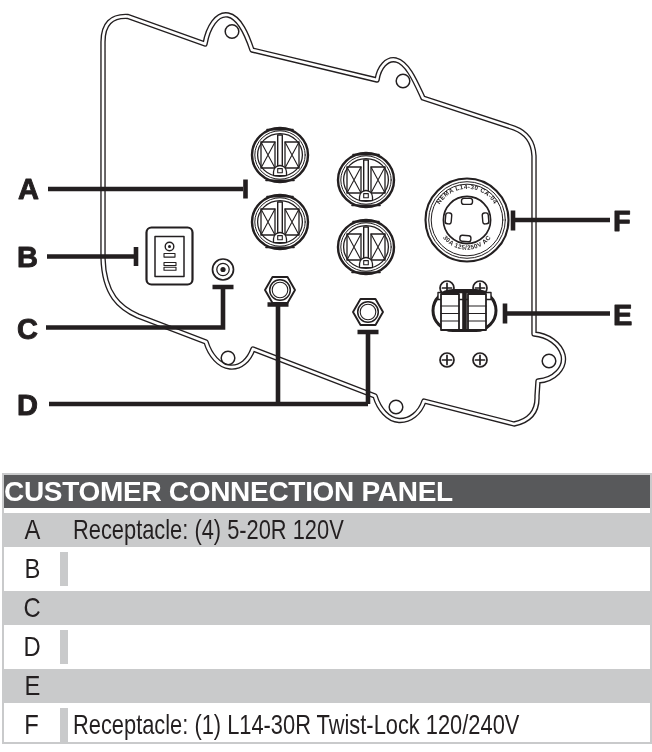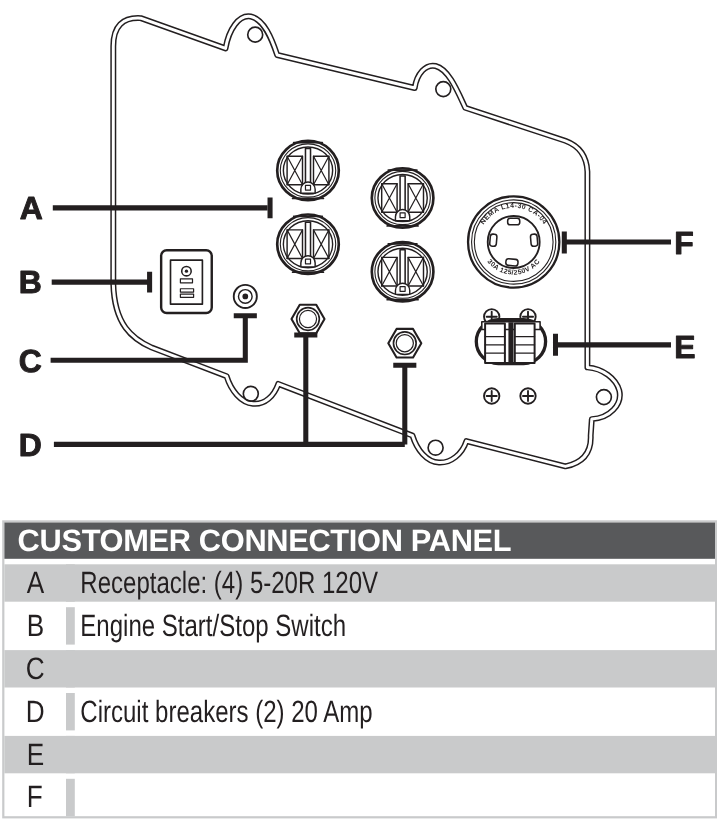--- a/index.html
+++ b/index.html
@@ -2,21 +2,21 @@
 <html><head>
 <meta charset="utf-8">
 <style>
   html,body{margin:0;padding:0;background:#fff;}
   .stage{position:relative;width:652px;height:752px;background:#fff;overflow:hidden;
          font-family:"Liberation Sans",sans-serif;color:#231f20;}
   .diagram{position:absolute;left:0;top:0;}
   
   .panel-table{position:absolute;left:2px;top:473px;width:646px;border:2px solid #c9cacb;}
   .t-header{height:33px;line-height:33px;background:#58595b;color:#ffffff;
-            font-size:28px;font-weight:bold;letter-spacing:-0.3px;padding-left:12px;
+            font-size:28px;font-weight:bold;letter-spacing:-0.3px;
             white-space:nowrap;margin-bottom:5px;}
   .t-row{height:34px;display:flex;align-items:center;margin-bottom:5px;font-size:28px;
          white-space:nowrap;}
   .t-row:last-child{margin-bottom:0;}
   .t-row.gray{background:#c9cacb;}
   .t-key{width:56px;text-align:center;flex:0 0 56px;}
   .t-key span{display:inline-block;transform:scaleX(0.85);transform-origin:50% 50%;}
   .t-divider{width:8px;flex:0 0 8px;align-self:stretch;background:#c9cacb;}
   .t-desc{padding-left:5px;flex:1;}
   .t-desc span{display:inline-block;transform:scaleX(0.78);transform-origin:0 50%;}
@@ -183,34 +183,33 @@
     </div>
 
     <div class="t-row gray">
       <div class="t-key"><span>A</span></div>
       <div class="t-divider"></div>
       <div class="t-desc"><span>Receptacle: (4) 5-20R 120V</span></div>
     </div>
     <div class="t-row">
       <div class="t-key"><span>B</span></div>
       <div class="t-divider"></div>
-      <div class="t-desc"><span>Engine Start/Stop Switch</span></div>
     </div>
     <div class="t-row gray">
       <div class="t-key"><span>C</span></div>
       <div class="t-divider"></div>
     </div>
     <div class="t-row">
       <div class="t-key"><span>D</span></div>
       <div class="t-divider"></div>
-      <div class="t-desc"><span>Circuit breakers (2) 20 Amp</span></div>
     </div>
     <div class="t-row gray">
       <div class="t-key"><span>E</span></div>
       <div class="t-divider"></div>
     </div>
     <div class="t-row">
       <div class="t-key"><span>F</span></div>
       <div class="t-divider"></div>
+      <div class="t-desc"><span>Receptacle: (1) L14-30R Twist-Lock 120/240V</span></div>
     </div>
   </div>
 
 </div>
 
 </body></html>

